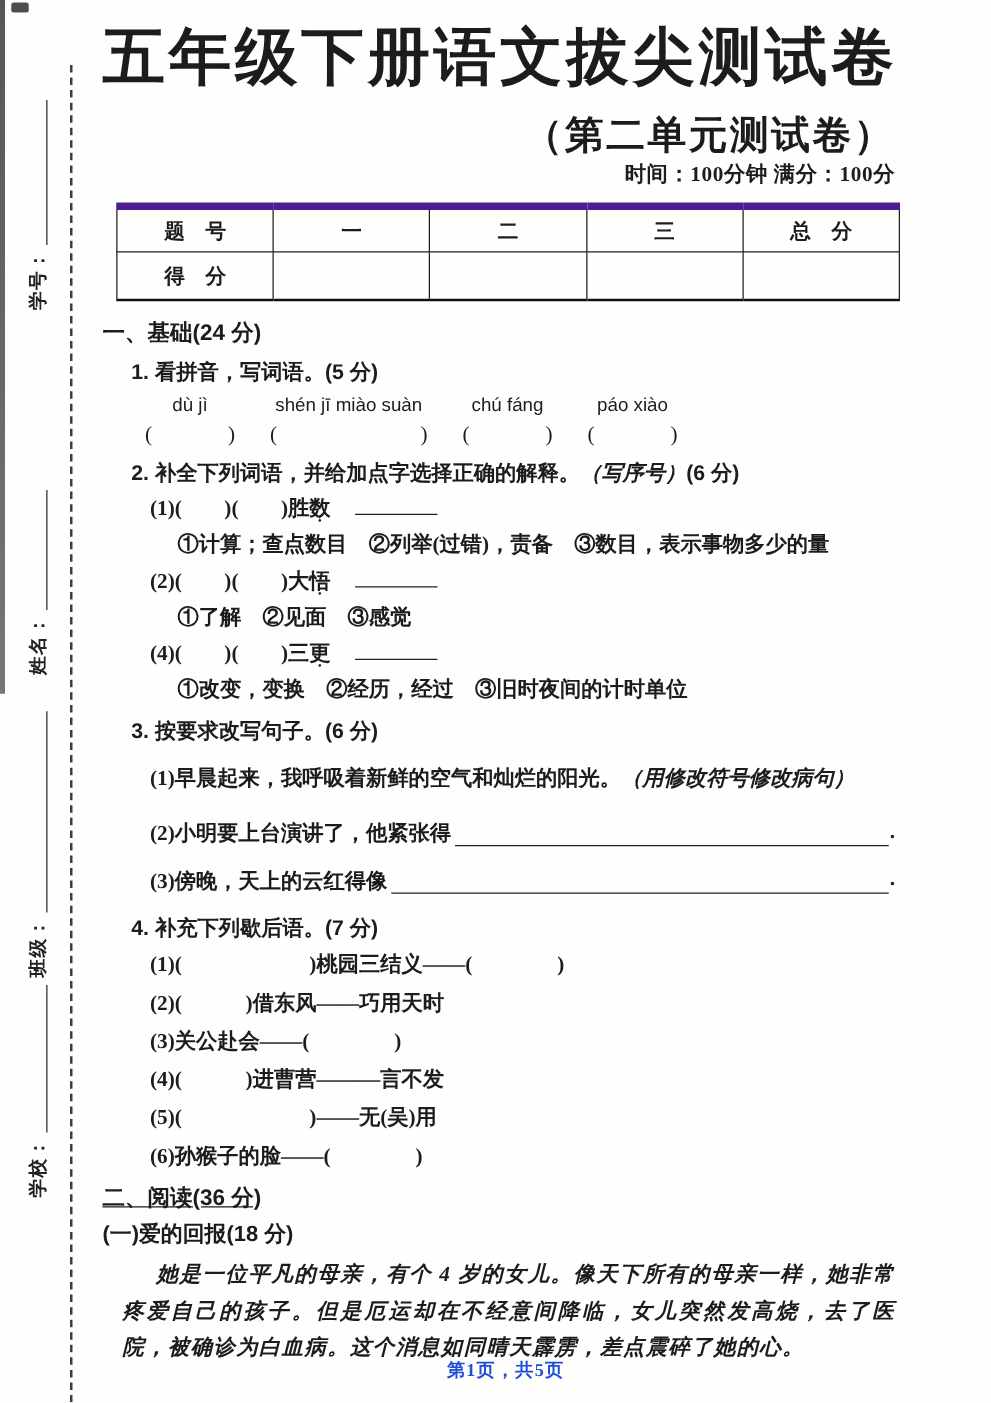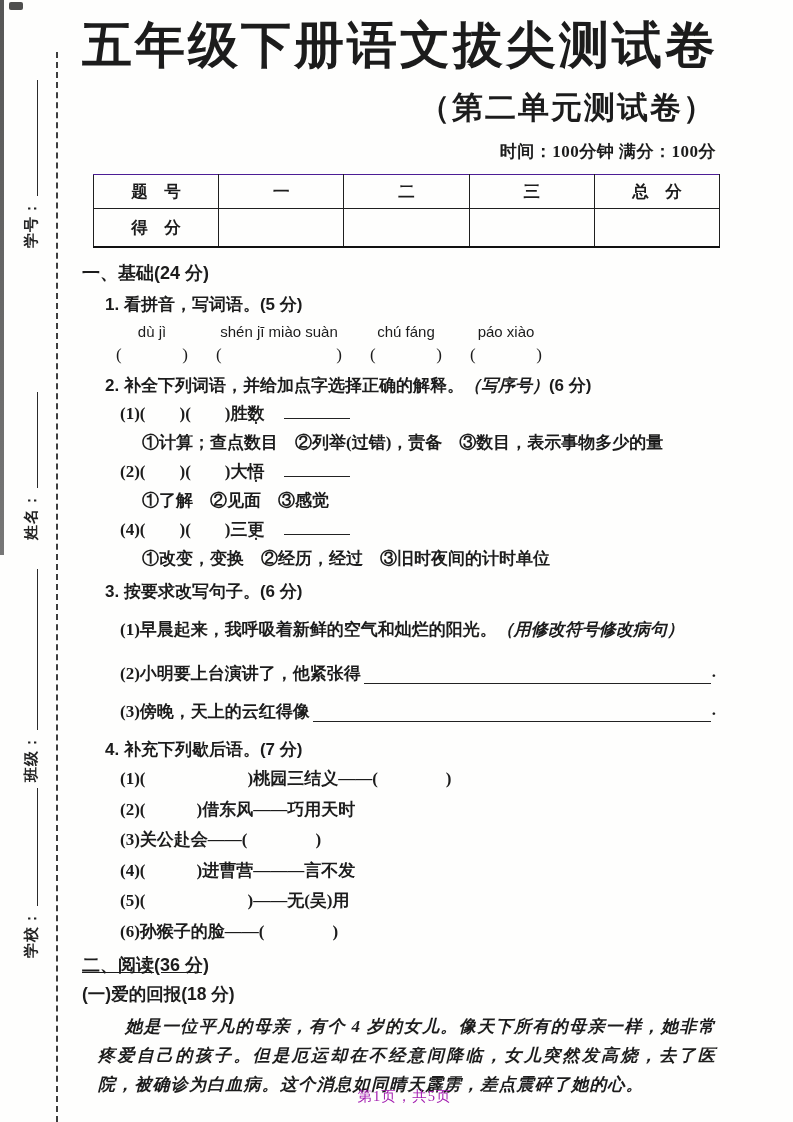--- a/index.html
+++ b/index.html
@@ -21,24 +21,24 @@
     transform:rotate(-90deg);transform-origin:0 0;
     display:flex;align-items:flex-end;
     font-size:15px;font-weight:600;letter-spacing:1px;color:#222;
   }
   .vfield .vlabel{white-space:nowrap;line-height:22px;}
   .vfield .vline{flex:1;border-bottom:1.6px solid #2b2b2b;margin:0 2px 4px 4px;}
   
   .content{position:absolute;left:82px;top:0;width:634px;}
   .title{margin:16px 0 0 0;text-align:center;font-size:50px;line-height:58px;font-weight:700;letter-spacing:3px;white-space:nowrap;}
   .subtitle{margin-top:14px;text-align:right;font-size:31px;line-height:40px;font-weight:600;letter-spacing:2px;}
-  .meta{margin-top:12px;text-align:right;font-size:17px;line-height:24px;font-weight:600;letter-spacing:.5px;}
+  .meta{text-align:right;font-size:17px;line-height:24px;font-weight:600;letter-spacing:.5px;}
   table.score{border-collapse:collapse;table-layout:fixed;width:627px;margin:10px 0 0 11px;}
   table.score td{border:1.8px solid #1f1f1f;text-align:center;font-size:16.5px;padding:0;}
-  table.score tr.r1 td{height:33px;border-top:1px solid #4c1d95;font-weight:700;}
+  table.score tr.r1 td{height:33px;border-top:6px solid #4c1d95;font-weight:700;}
   table.score tr.r2 td{height:37px;border-bottom:2.4px solid #111;font-weight:700;}
   .sec-head{margin:13px 0 0 0;font-family:"Liberation Sans","DejaVu Sans",sans-serif;font-weight:700;font-size:18px;line-height:25px;}
   .stem{margin:5px 0 0 23px;font-family:"Liberation Sans","DejaVu Sans",sans-serif;font-weight:700;font-size:17px;line-height:27px;}
   .kai{font-style:italic;font-family:"Liberation Serif","DejaVu Serif",serif;font-weight:600;}
   .pinyin-row{margin:3px 0 0 34px;display:flex;gap:28px;}
   .pgroup{display:flex;flex-direction:column;align-items:stretch;}
   .pg1,.pg3,.pg4{width:72px;}
   .pg2{width:126px;}
   .pin{text-align:center;white-space:nowrap;font-family:"Liberation Sans","DejaVu Sans",sans-serif;font-size:15px;line-height:22px;}
   .parens{display:flex;justify-content:space-between;font-size:17px;line-height:24px;}
@@ -48,21 +48,21 @@
   .jiadian::after{content:"·";position:absolute;left:50%;transform:translateX(-50%);bottom:-0.72em;font-size:0.8em;font-weight:700;}
   .ublank{display:inline-block;width:66px;border-bottom:1.6px solid #222;height:1em;margin-left:20px;vertical-align:baseline;}
   .q3-item1{margin:10px 0 0 38px;font-size:17px;line-height:30px;font-weight:600;}
   .fill-row{display:flex;align-items:flex-end;margin:12px 0 0 38px;font-size:17px;line-height:30px;font-weight:600;}
   .fill-row .txt{white-space:nowrap;}
   .fill{flex:1;border-bottom:1.6px solid #222;margin:0 1px 5px 3px;}
   .fill-row .period{margin-bottom:2px;}
   .xhy{margin:2px 0 0 38px;font-size:17px;line-height:28.5px;font-weight:600;}
   .passage-title{margin-top:3px;text-align:left;font-family:"Liberation Sans","DejaVu Sans",sans-serif;font-weight:700;font-size:17.5px;line-height:26px;}
   .passage{margin:5px 0 0 16px;width:618px;font-size:17px;line-height:29px;letter-spacing:1.2px;text-align:justify;text-indent:1.6em;}
-  .footer{position:absolute;left:16px;right:0;bottom:16px;text-align:center;font-size:14.5px;color:#a21caf;letter-spacing:1px;}
+  .footer{position:absolute;left:16px;right:0;bottom:16px;text-align:center;font-size:14.5px;color:#1d4ed8;letter-spacing:1px;font-weight:bold;}
 </style>
 </head>
 <body>
 
 <div class="sheet">
 
   <div class="scan-edge-left"></div>
   <div class="scan-mark-topleft"></div>
   <div class="binding-line"></div>
 

